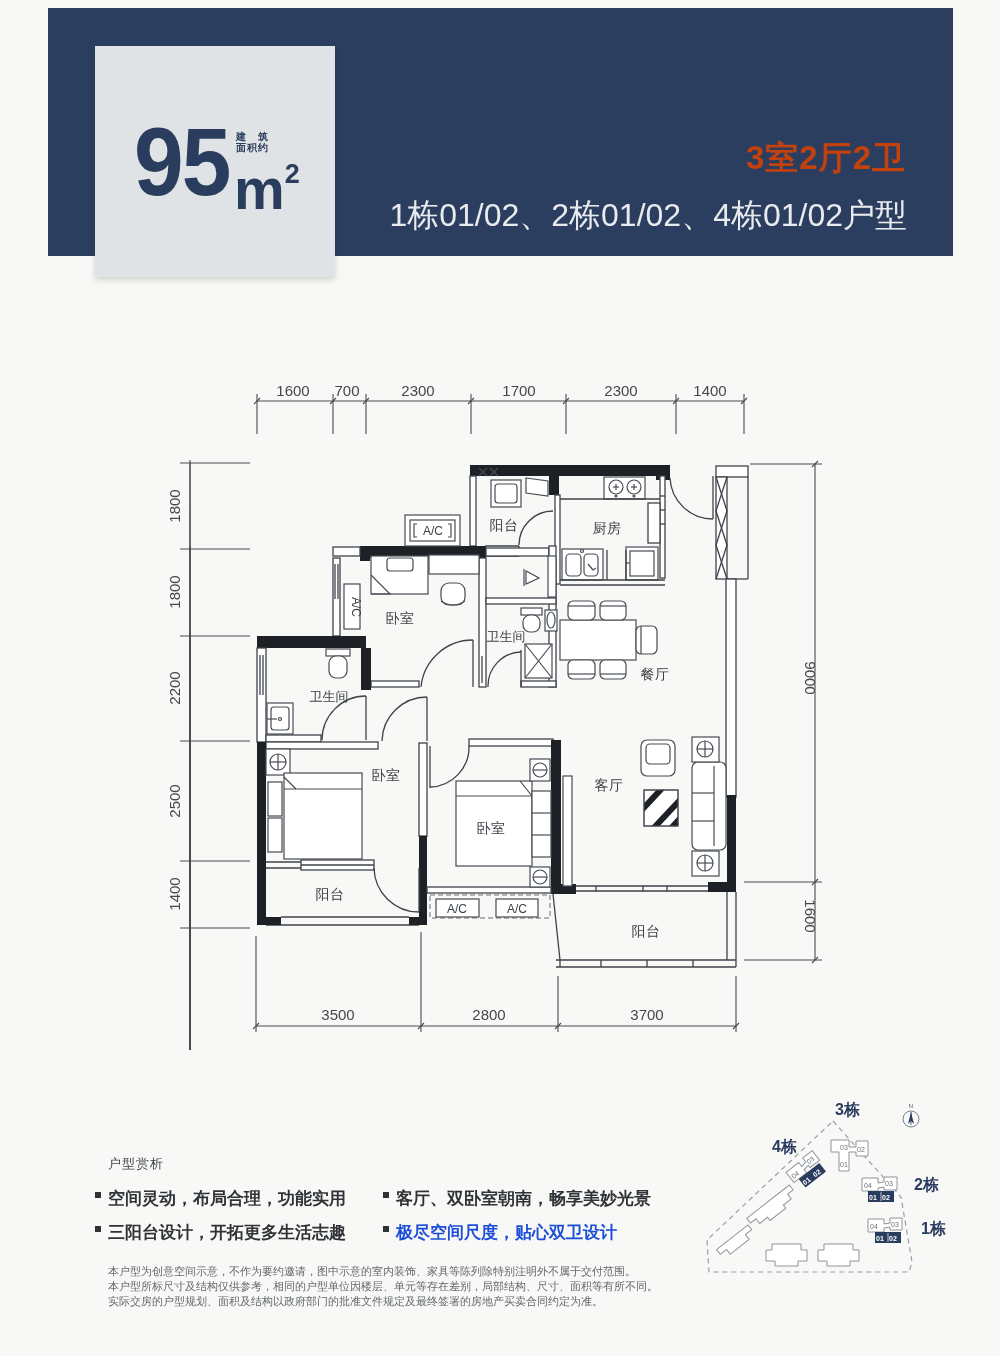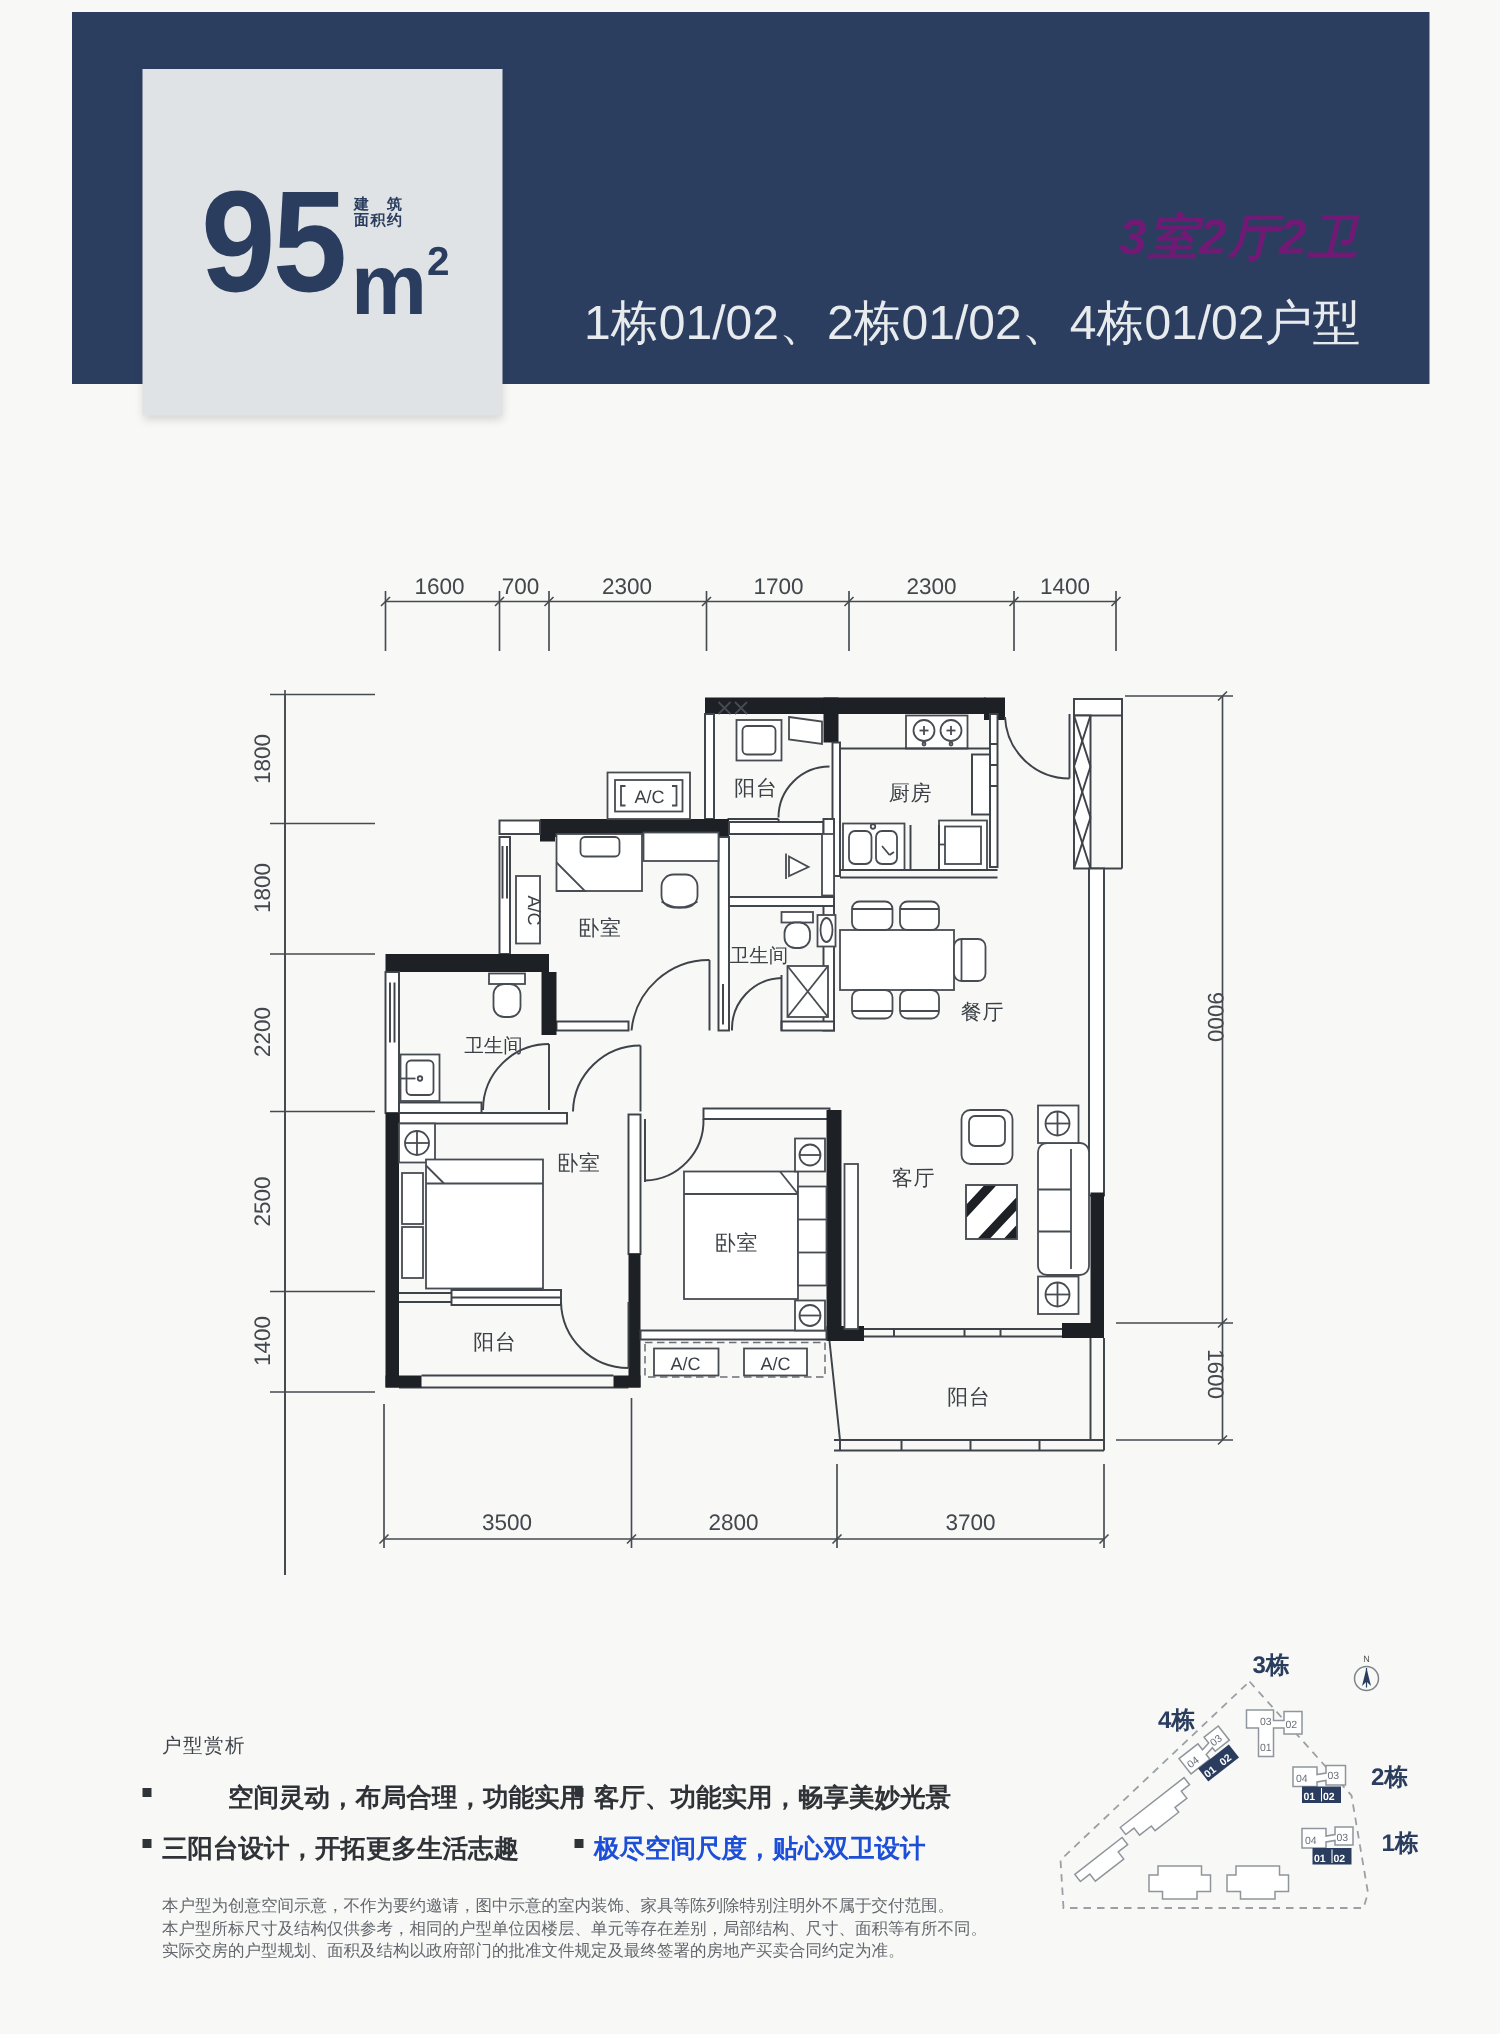--- a/index.html
+++ b/index.html
@@ -13,21 +13,21 @@
 <div class="abs" style="left:48px;top:8px;width:905px;height:248px;background:#2c3e5f;"></div>
 
 <div class="abs" style="left:95px;top:46px;width:240px;height:231px;background:#e0e3e5;box-shadow:0 3px 6px rgba(0,0,0,0.15);"></div>
 
 <div class="abs" style="left:134px;top:114px;color:#2b3d5f;font-weight:bold;font-size:96px;line-height:96px;letter-spacing:-2px;transform:scaleX(0.93);transform-origin:0 0;">95</div>
 
 <div class="abs" style="left:234px;top:146px;color:#2b3d5f;font-weight:bold;font-size:57px;line-height:57px;">m<span style="font-size:27px;vertical-align:26px;">2</span></div>
 
 <div class="abs" style="left:236px;top:131px;color:#2b3d5f;font-size:10px;line-height:11px;font-weight:bold;"><span style="letter-spacing:12px;">建筑</span><br><span style="letter-spacing:1px;">面积约</span></div>
 
-<div class="abs" style="right:94px;top:136px;color:#701a75;font-size:33px;font-weight:bold;letter-spacing:1px;font-style:italic;">3室2厅2卫</div>
+<div class="abs" style="right:94px;top:136px;color:#c2410c;font-size:33px;font-weight:bold;letter-spacing:1px;">3室2厅2卫</div>
 
 <div class="abs" style="right:93px;top:194px;color:#e8ebee;font-size:32px;letter-spacing:0px;">1栋01/02、2栋01/02、4栋01/02户型</div>
 
 <svg class="abs" style="left:150px;top:380px;" width="700" height="670" viewBox="150 380 700 670">
 <defs>
 <style>
  .w{fill:#ffffff;stroke:#3e434a;stroke-width:1.3;}
  .ln{fill:none;stroke:#3e434a;stroke-width:1.3;}
  .fl{fill:none;stroke:#474c53;stroke-width:1.2;}
  .ff{fill:#ffffff;stroke:#474c53;stroke-width:1.2;}
@@ -535,27 +535,27 @@
       <line x1="705" y1="855" x2="705" y2="871"></line>
     </g>
 
 <text class="rt" x="609" y="790" text-anchor="middle">客厅</text>
 
 </svg>
 
 <div class="abs" style="left:108px;top:1155px;color:#3f444a;font-size:13px;letter-spacing:1px;">户型赏析</div>
 
 <div class="abs" style="left:95px;top:1192px;width:6px;height:6px;background:#2f3337;"></div>
-<div class="abs" style="left:108px;top:1187px;color:#2f3337;font-size:17px;font-weight:bold;margin-left:44px;">空间灵动，布局合理，功能实用</div>
+<div class="abs" style="left:108px;top:1187px;color:#2f3337;font-size:17px;font-weight:bold;">空间灵动，布局合理，功能实用</div>
 
 <div class="abs" style="left:95px;top:1226px;width:6px;height:6px;background:#2f3337;"></div>
 <div class="abs" style="left:108px;top:1221px;color:#2f3337;font-size:17px;font-weight:bold;">三阳台设计，开拓更多生活志趣</div>
 
 <div class="abs" style="left:383px;top:1192px;width:6px;height:6px;background:#2f3337;"></div>
-<div class="abs" style="left:396px;top:1187px;color:#2f3337;font-size:17px;font-weight:bold;">客厅、功能实用，畅享美妙光景</div>
+<div class="abs" style="left:396px;top:1187px;color:#2f3337;font-size:17px;font-weight:bold;">客厅、双卧室朝南，畅享美妙光景</div>
 
 <div class="abs" style="left:383px;top:1226px;width:6px;height:6px;background:#2f3337;"></div>
 <div class="abs" style="left:396px;top:1221px;color:#1d4ed8;font-size:17px;font-weight:bold;">极尽空间尺度，贴心双卫设计</div>
 
 <div class="abs" style="left:108px;top:1264px;color:#63686e;font-size:11px;line-height:15px;">本户型为创意空间示意，不作为要约邀请，图中示意的室内装饰、家具等陈列除特别注明外不属于交付范围。<br>本户型所标尺寸及结构仅供参考，相同的户型单位因楼层、单元等存在差别，局部结构、尺寸、面积等有所不同。<br>实际交房的户型规划、面积及结构以政府部门的批准文件规定及最终签署的房地产买卖合同约定为准。</div>
 
 <svg class="abs" style="left:690px;top:1085px;" width="270" height="200" viewBox="690 1085 270 200">
 <defs>
 <style>
  .so{fill:#ffffff;stroke:#8e959c;stroke-width:1;}

